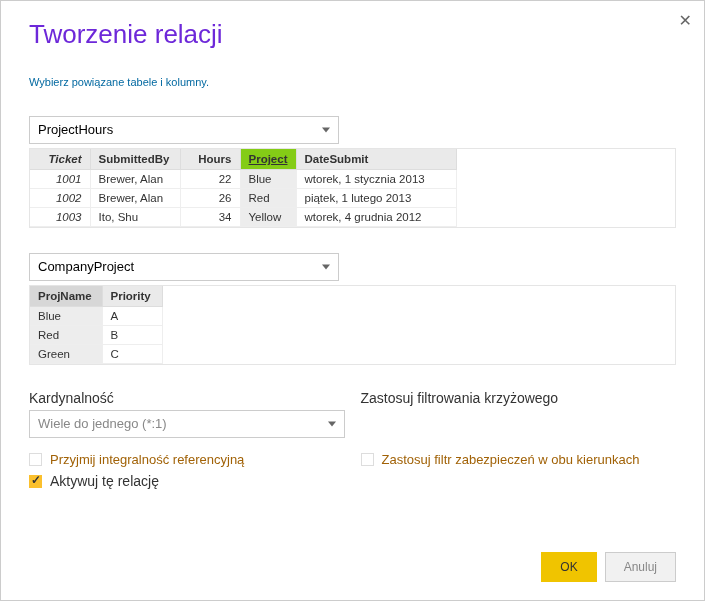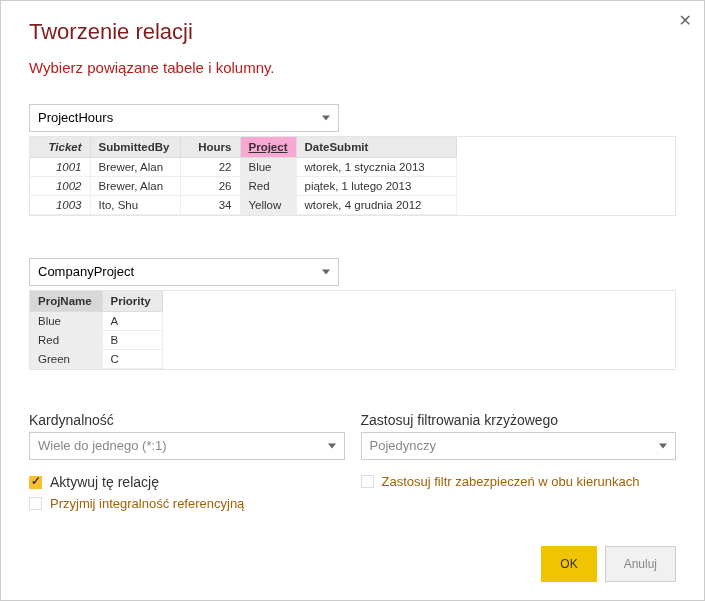--- a/index.html
+++ b/index.html
@@ -1,52 +1,52 @@
 <!DOCTYPE html>
 <html><head>
 <meta charset="utf-8">
 <style>
 * { box-sizing: border-box; margin: 0; padding: 0; }
 body { font-family: "Segoe UI", Arial, sans-serif; font-size: 12px; color: #333; background: #fff; }
 .dialog { width: 705px; height: 601px; position: relative; border: 1px solid #ccc; padding: 18px 28px 20px 28px; }
 .close-x { position: absolute; top: 10px; right: 12px; font-size: 16px; color: #666; cursor: pointer; }
-.title { font-size: 22px; font-weight: 300; color: #7f1d1d; margin-bottom: 14px; }
-.subtitle { font-size: 15px; color: #b91c1c; margin-bottom: 28px; }
+.title { font-size: 26px; font-weight: 300; color: #6d28d9; margin-bottom: 26px; }
+.subtitle { font-size: 11px; color: #0369a1; margin-bottom: 28px; }
 .dropdown { position: relative; border: 1px solid #ccc; height: 28px; line-height: 26px; padding: 0 26px 0 8px; background: #fff; font-size: 13px; color: #000000; cursor: pointer; }
 .dropdown .caret { position: absolute; right: 8px; top: 50%; transform: translateY(-50%); width: 0; height: 0; border-left: 4px solid transparent; border-right: 4px solid transparent; border-top: 5px solid #666; }
 .dd1 { width: 310px; margin-bottom: 4px; }
-.table-wrap { border: 1px solid #e5e5e5; margin-bottom: 42px; }
+.table-wrap { border: 1px solid #e5e5e5; margin-bottom: 25px; }
 table { border-collapse: collapse; font-size: 11.5px; }
 th { background: #eaeaea; font-weight: 600; padding: 4px 8px; border-right: 1px solid #ddd; border-bottom: 1px solid #ddd; text-align: left; color: #333; }
 td { padding: 3px 8px; border-right: 1px solid #eee; border-bottom: 1px solid #eee; white-space: nowrap; }
 .t1 .c1 { width: 60px; text-align: right; font-style: italic; }
 .t1 .c2 { width: 90px; }
 .t1 .c3 { width: 60px; text-align: right; }
 .t1 .c4 { width: 56px; background: #ededed; }
 .t1 .c5 { width: 160px; }
-.t1 th.c4 { background: #f9a8d4; text-decoration: underline; }
+.t1 th.c4 { background: #84cc16; text-decoration: underline; }
 .t2 .c1 { width: 72px; background: #ededed; }
 .t2 th.c1 { background: #d7d7d7; }
 .t2 .c2 { width: 60px; text-align: left; }
 .section2 { display: flex; gap: 16px; margin-bottom: 6px; margin-top: 6px; }
 .field { flex: 1; }
 .field-label { font-size: 14px; color: #333; margin-bottom: 4px; }
 .dd2 { width: 100%; color: #888; }
 .dd2 .val { color: #888; }
 .checks { display: flex; gap: 16px; margin-top: 14px; }
 .check-col { flex: 1; font-size: 13px; }
 .check { display: flex; align-items: center; gap: 8px; margin-bottom: 6px; }
 .cb { width: 13px; height: 13px; border: 1px solid #bbb; display: inline-block; background: #fff; position: relative; }
 .cb.checked { background: #fbc02d; border-color: #fbc02d; }
 .cb.checked::after { content: "✓"; position: absolute; top: -3px; left: 1px; font-size: 12px; font-weight: bold; color: #333; }
 .check.disabled { color: #a16207; text-align: right; }
 .check.disabled .cb { border-color: #ddd; }
 .check.active { color: #333; font-size: 14px; }
 .footer { position: absolute; bottom: 18px; right: 28px; display: flex; gap: 8px; }
-.btn { height: 36px; padding: 0 18px; font-size: 12px; border: 1px solid #ccc; background: #f1f1f1; color: #888; cursor: pointer; }
+.btn { height: 30px; padding: 0 18px; font-size: 12px; border: 1px solid #ccc; background: #f1f1f1; color: #888; cursor: pointer; }
 .btn.primary { background: #f0c400; border-color: #f0c400; color: #333; }
 </style>
 </head>
 <body>
 
 <div class="dialog">
   <div class="close-x">✕</div>
 
   <div class="title">Tworzenie relacji</div>
   <div class="subtitle">Wybierz powiązane tabele i kolumny.</div>
@@ -126,36 +126,32 @@
   <div class="section2">
     <div class="field">
       <div class="field-label">Kardynalność</div>
       <div class="dropdown dd2">
         <span class="val">Wiele do jednego (*:1)</span>
         <span class="caret"></span>
       </div>
     </div>
     <div class="field">
       <div class="field-label">Zastosuj filtrowania krzyżowego</div>
-      <div class="dropdown dd2">
-        <span class="val">Pojedynczy</span>
-        <span class="caret"></span>
-      </div>
     </div>
   </div>
 
   <div class="checks">
     <div class="check-col">
+      <div class="check disabled">
+        <span class="cb"></span>
+        <span>Przyjmij integralność referencyjną</span>
+      </div>
       <div class="check active">
         <span class="cb checked"></span>
         <span>Aktywuj tę relację</span>
-      </div>
-      <div class="check disabled">
-        <span class="cb"></span>
-        <span>Przyjmij integralność referencyjną</span>
       </div>
     </div>
     <div class="check-col">
       <div class="check disabled">
         <span class="cb"></span>
         <span>Zastosuj filtr zabezpieczeń w obu kierunkach</span>
       </div>
     </div>
   </div>
 

